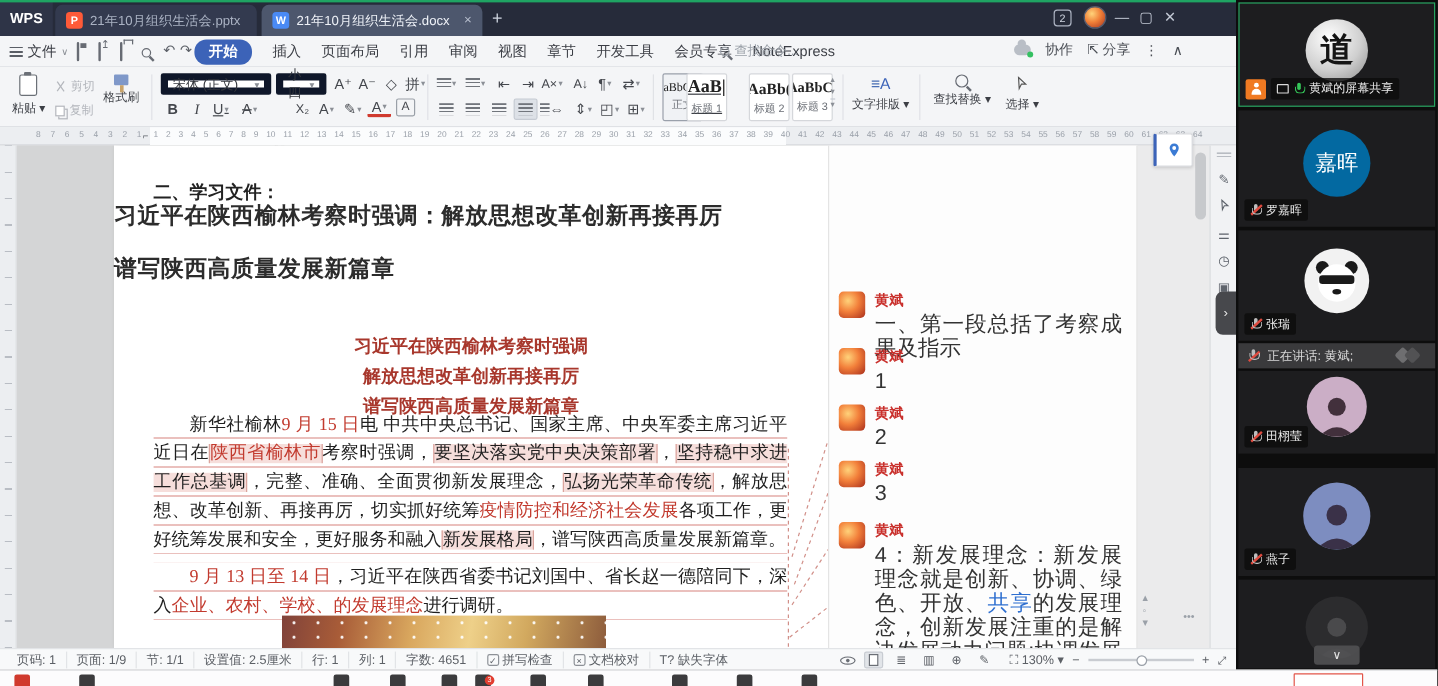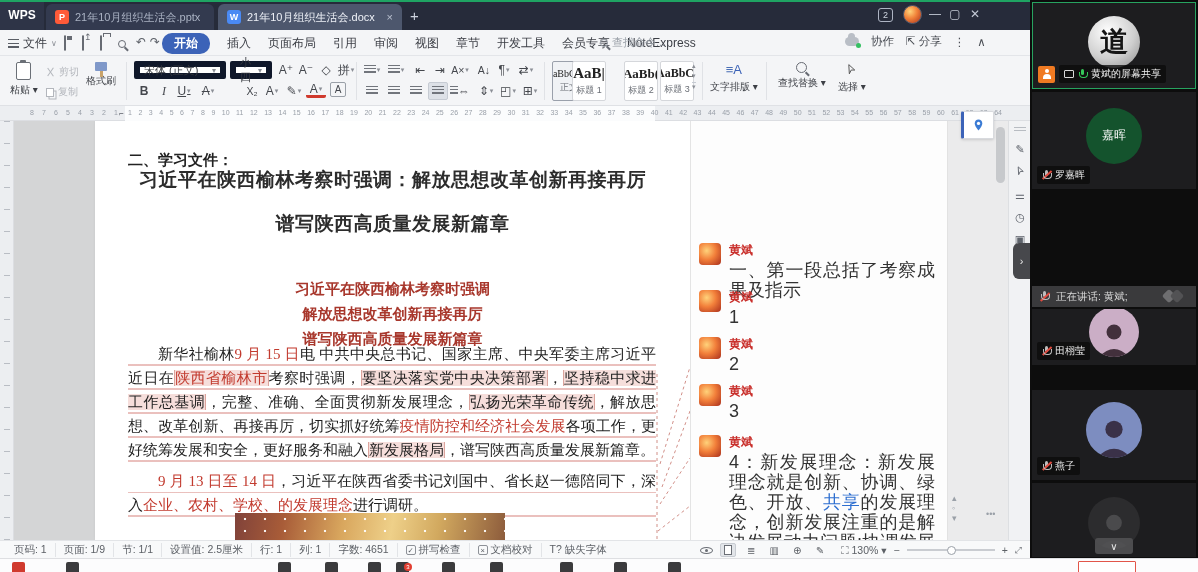--- a/index.html
+++ b/index.html
@@ -90,21 +90,21 @@
   .ruler-nums{position:absolute;top:3px;display:flex;justify-content:space-between;font-size:7px;color:#9aa0a9;}
   #ruler-tab{position:absolute;left:119px;top:3px;font-size:8px;color:#5f646c;}
 
   
   #docarea{position:absolute;left:0;top:121px;width:1030px;height:419px;background:#d4d5d6;overflow:hidden;}
   #vruler{position:absolute;left:0;top:0;width:14px;height:419px;background:#eceef1;border-right:1px solid #dcdee2;
           background-image:repeating-linear-gradient(to bottom,#b9bdc4 0 1px,transparent 1px 22px);background-size:6px 100%;background-repeat:no-repeat;background-position:4px 0;}
   #page{position:absolute;left:95px;top:0;width:595px;height:419px;background:#fff;box-shadow:2px 0 4px rgba(0,0,0,.18);}
   #sect-heading{position:absolute;left:33px;top:30px;font-family:"Liberation Serif","DejaVu Serif",serif;
                 font-size:15px;font-weight:600;color:#222;}
-  .doc-title{position:absolute;left:0;width:100%;text-align:center;font-weight:700;font-size:19px;color:#2c2c2c;letter-spacing:.5px;}
+  .doc-title{position:absolute;left:0;width:100%;text-align:left;font-weight:700;font-size:19px;color:#2c2c2c;letter-spacing:.5px;}
   #doc-title-1{top:46px;} #doc-title-2{top:90px;}
   #red-block{position:absolute;left:0;top:156px;width:100%;text-align:center;font-family:"Liberation Serif","DejaVu Serif",serif;
              font-size:15px;font-weight:700;color:#a8372c;line-height:25px;}
   .body-par{position:absolute;left:33px;width:528px;font-family:"Liberation Serif","DejaVu Serif",serif;
             font-size:15px;line-height:24px;color:#1f1f1f;text-align:justify;text-indent:30px;
             background-image:repeating-linear-gradient(to bottom,transparent 0 22.5px,rgba(201,90,82,.38) 22.5px 24px);}
   #para1{top:221px;} #para2{top:348px;}
   .seg-r{color:#c23a2e;}
   .seg-h{background:#f6dedb;border-left:1px solid #dba49d;border-right:1px solid #dba49d;}
   .seg-b{color:#2e6fd0;}
@@ -156,26 +156,26 @@
   .vw.on{background:#e2e5e9;border:1px solid #c8ccd2;border-radius:2px;}
   .ic-page{display:inline-block;width:8px;height:10px;border:1px solid #6b6f76;background:#fff;}
   #zoom-track{display:inline-block;width:88px;height:2px;background:#c9ccd1;position:relative;}
   #zoom-thumb{position:absolute;left:40px;top:-3.5px;width:9px;height:9px;border-radius:50%;background:#fff;border:1px solid #9aa0a8;}
 
   
   #meet{position:absolute;left:1030px;top:0;width:168px;height:558px;background:#0d0d0d;}
   .tile{position:absolute;left:2px;width:164px;background:#1d1d1f;overflow:hidden;}
   #tile-share{top:2px;height:87px;border:1px solid #27a35f;}
   #tile-1{top:92px;height:97px;} #tile-2{top:192px;height:92px;}
-  #tile-3{top:309px;height:56px;padding-left:44px;} #tile-4{top:390px;height:90px;} #tile-5{top:483px;height:74px;}
+  #tile-3{top:309px;height:69px;padding-left:44px;} #tile-4{top:390px;height:90px;} #tile-5{top:483px;height:74px;}
   .tile-center{position:absolute;left:0;top:0;width:100%;height:100%;display:flex;align-items:center;justify-content:center;}
   .av-circle{border-radius:50%;display:flex;align-items:center;justify-content:center;}
   #av-dao{width:52px;height:52px;background:radial-gradient(circle at 38% 30%,#ffffff,#cfcfcf 55%,#8a8a8a);
           font-family:"Liberation Serif","DejaVu Serif",serif;font-size:28px;font-weight:bold;color:#151515;margin-top:-8px;}
-  #av-jiahui{width:56px;height:56px;background:#14532d;color:#fff;font-size:12px;margin-top:-10px;}
+  #av-jiahui{width:56px;height:56px;background:#0369a1;color:#fff;font-size:18px;margin-top:-10px;}
   .tile-label{position:absolute;left:5px;bottom:5px;display:flex;align-items:center;gap:4px;max-width:154px;}
   .chip{display:inline-flex;align-items:center;gap:4px;background:rgba(12,12,12,.78);border-radius:2px;
         padding:2px 5px;font-size:10px;color:#ececec;white-space:nowrap;}
   .chip-orange{display:inline-flex;align-items:center;justify-content:center;width:17px;height:17px;border-radius:2px;background:#f07a22;}
   .person{position:relative;width:10px;height:10px;display:inline-block;}
   .person::before{content:"";position:absolute;left:3px;top:0;width:4px;height:4px;border-radius:50%;background:#fff;}
   .person::after{content:"";position:absolute;left:1px;top:5px;width:8px;height:5px;border-radius:4px 4px 0 0;background:#fff;}
   .screen-ico{display:inline-block;width:10px;height:8px;border:1.2px solid #d9d9d9;border-radius:1px;}
   .mic{position:relative;display:inline-block;width:9px;height:11px;flex:0 0 9px;}
   .mic::before{content:"";position:absolute;left:3px;top:0;width:3.4px;height:6px;border-radius:2px;background:#bdbdbd;}
@@ -342,21 +342,21 @@
       <div class="fbtn" style="left:476px;top:26px;">⇕<span class="car">▾</span></div>
       <div class="fbtn" style="left:498px;top:26px;">◰<span class="car">▾</span></div>
       <div class="fbtn" style="left:520px;top:26px;">⊞<span class="car">▾</span></div>
       <div class="rb-div" style="left:544px;"></div>
 
       <div id="styles-gallery">
           <div class="style-box sel" style="left: 552px;">
             <div class="smp" style="font-size: 10px;">AaBbCcDd</div>
             <div class="lab">正文</div>
           </div>
-          <div class="style-box" style="left: 572px;">
+          <div class="style-box" style="left: 572px; text-decoration: underline;">
             <div class="smp" style="font-size: 15px; font-weight: bold;">AaB|</div>
             <div class="lab">标题 1</div>
           </div>
           <div class="style-box" style="left: 624px;">
             <div class="smp" style="font-size: 13px; font-weight: bold;">AaBb(</div>
             <div class="lab">标题 2</div>
           </div>
           <div class="style-box" style="left: 660px;">
             <div class="smp" style="font-size: 12px; font-weight: bold;">AaBbC(</div>
             <div class="lab">标题 3</div>
@@ -622,20 +622,41 @@
       <div class="tile-label">
           <span class="chip">
         <span class="mic">
               <i class="slash"></i>
             </span>
         <span>罗嘉晖</span>
       </span>
         </div>
     </div>
 
+    <div class="tile" id="tile-2">
+      <div class="tile-center">
+        <div class="av-circle" style="width:54px;height:54px;background:#f2f2f2;margin-top:-8px;">
+          <svg width="44" height="44" viewBox="0 0 48 48">
+            <circle cx="11" cy="12" r="6" fill="#1a1a1a"></circle>
+              <circle cx="37" cy="12" r="6" fill="#1a1a1a"></circle>
+            <circle cx="24" cy="26" r="17" fill="#fff"></circle>
+            <rect x="8" y="19" width="32" height="8" rx="3" fill="#1a1a1a"></rect>
+            <ellipse cx="24" cy="34" rx="4" ry="2.5" fill="#1a1a1a"></ellipse>
+            </svg>
+        </div>
+      </div>
+      <div class="tile-label">
+          <span class="chip">
+        <span class="mic">
+              <i class="slash"></i>
+            </span>
+        <span>张瑞</span>
+      </span>
+        </div>
+    </div>
 
     <div id="speak-bar">
       <span class="mic">
           <i class="slash"></i>
         </span>
       <span>正在讲话: 黄斌;</span>
       <span id="meet-logo">
           <i></i>
           <i></i>
         </span>

